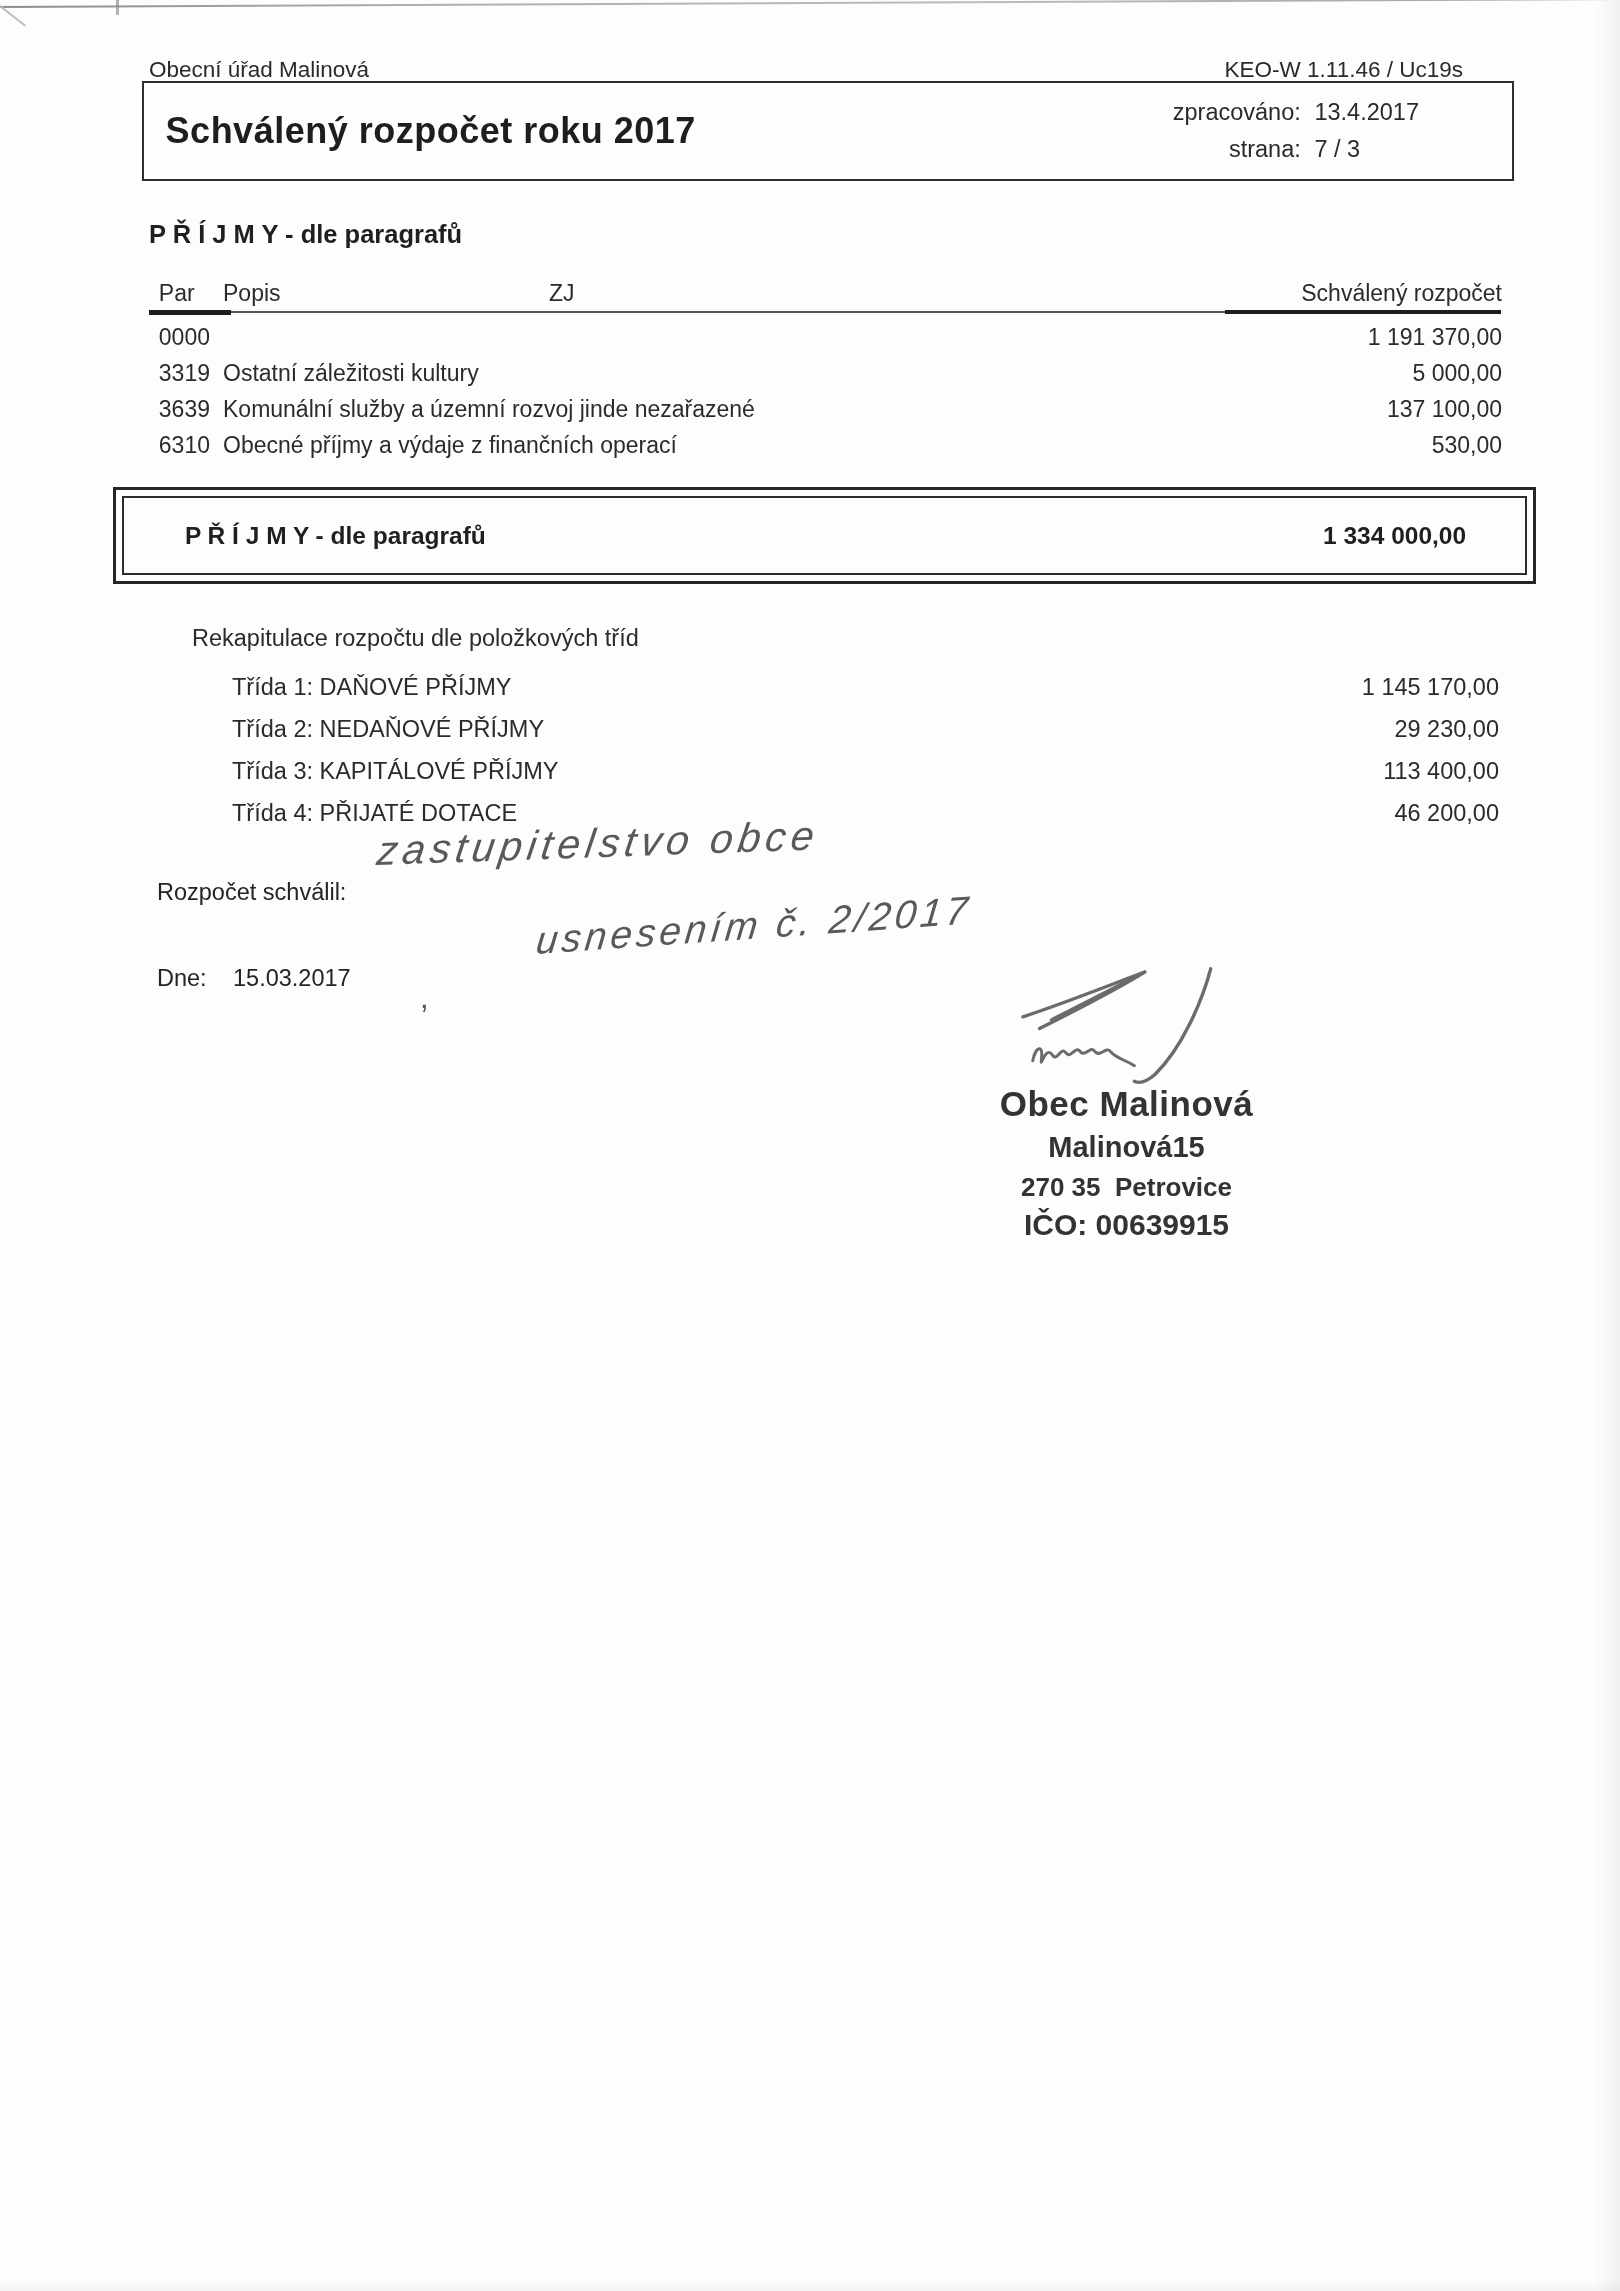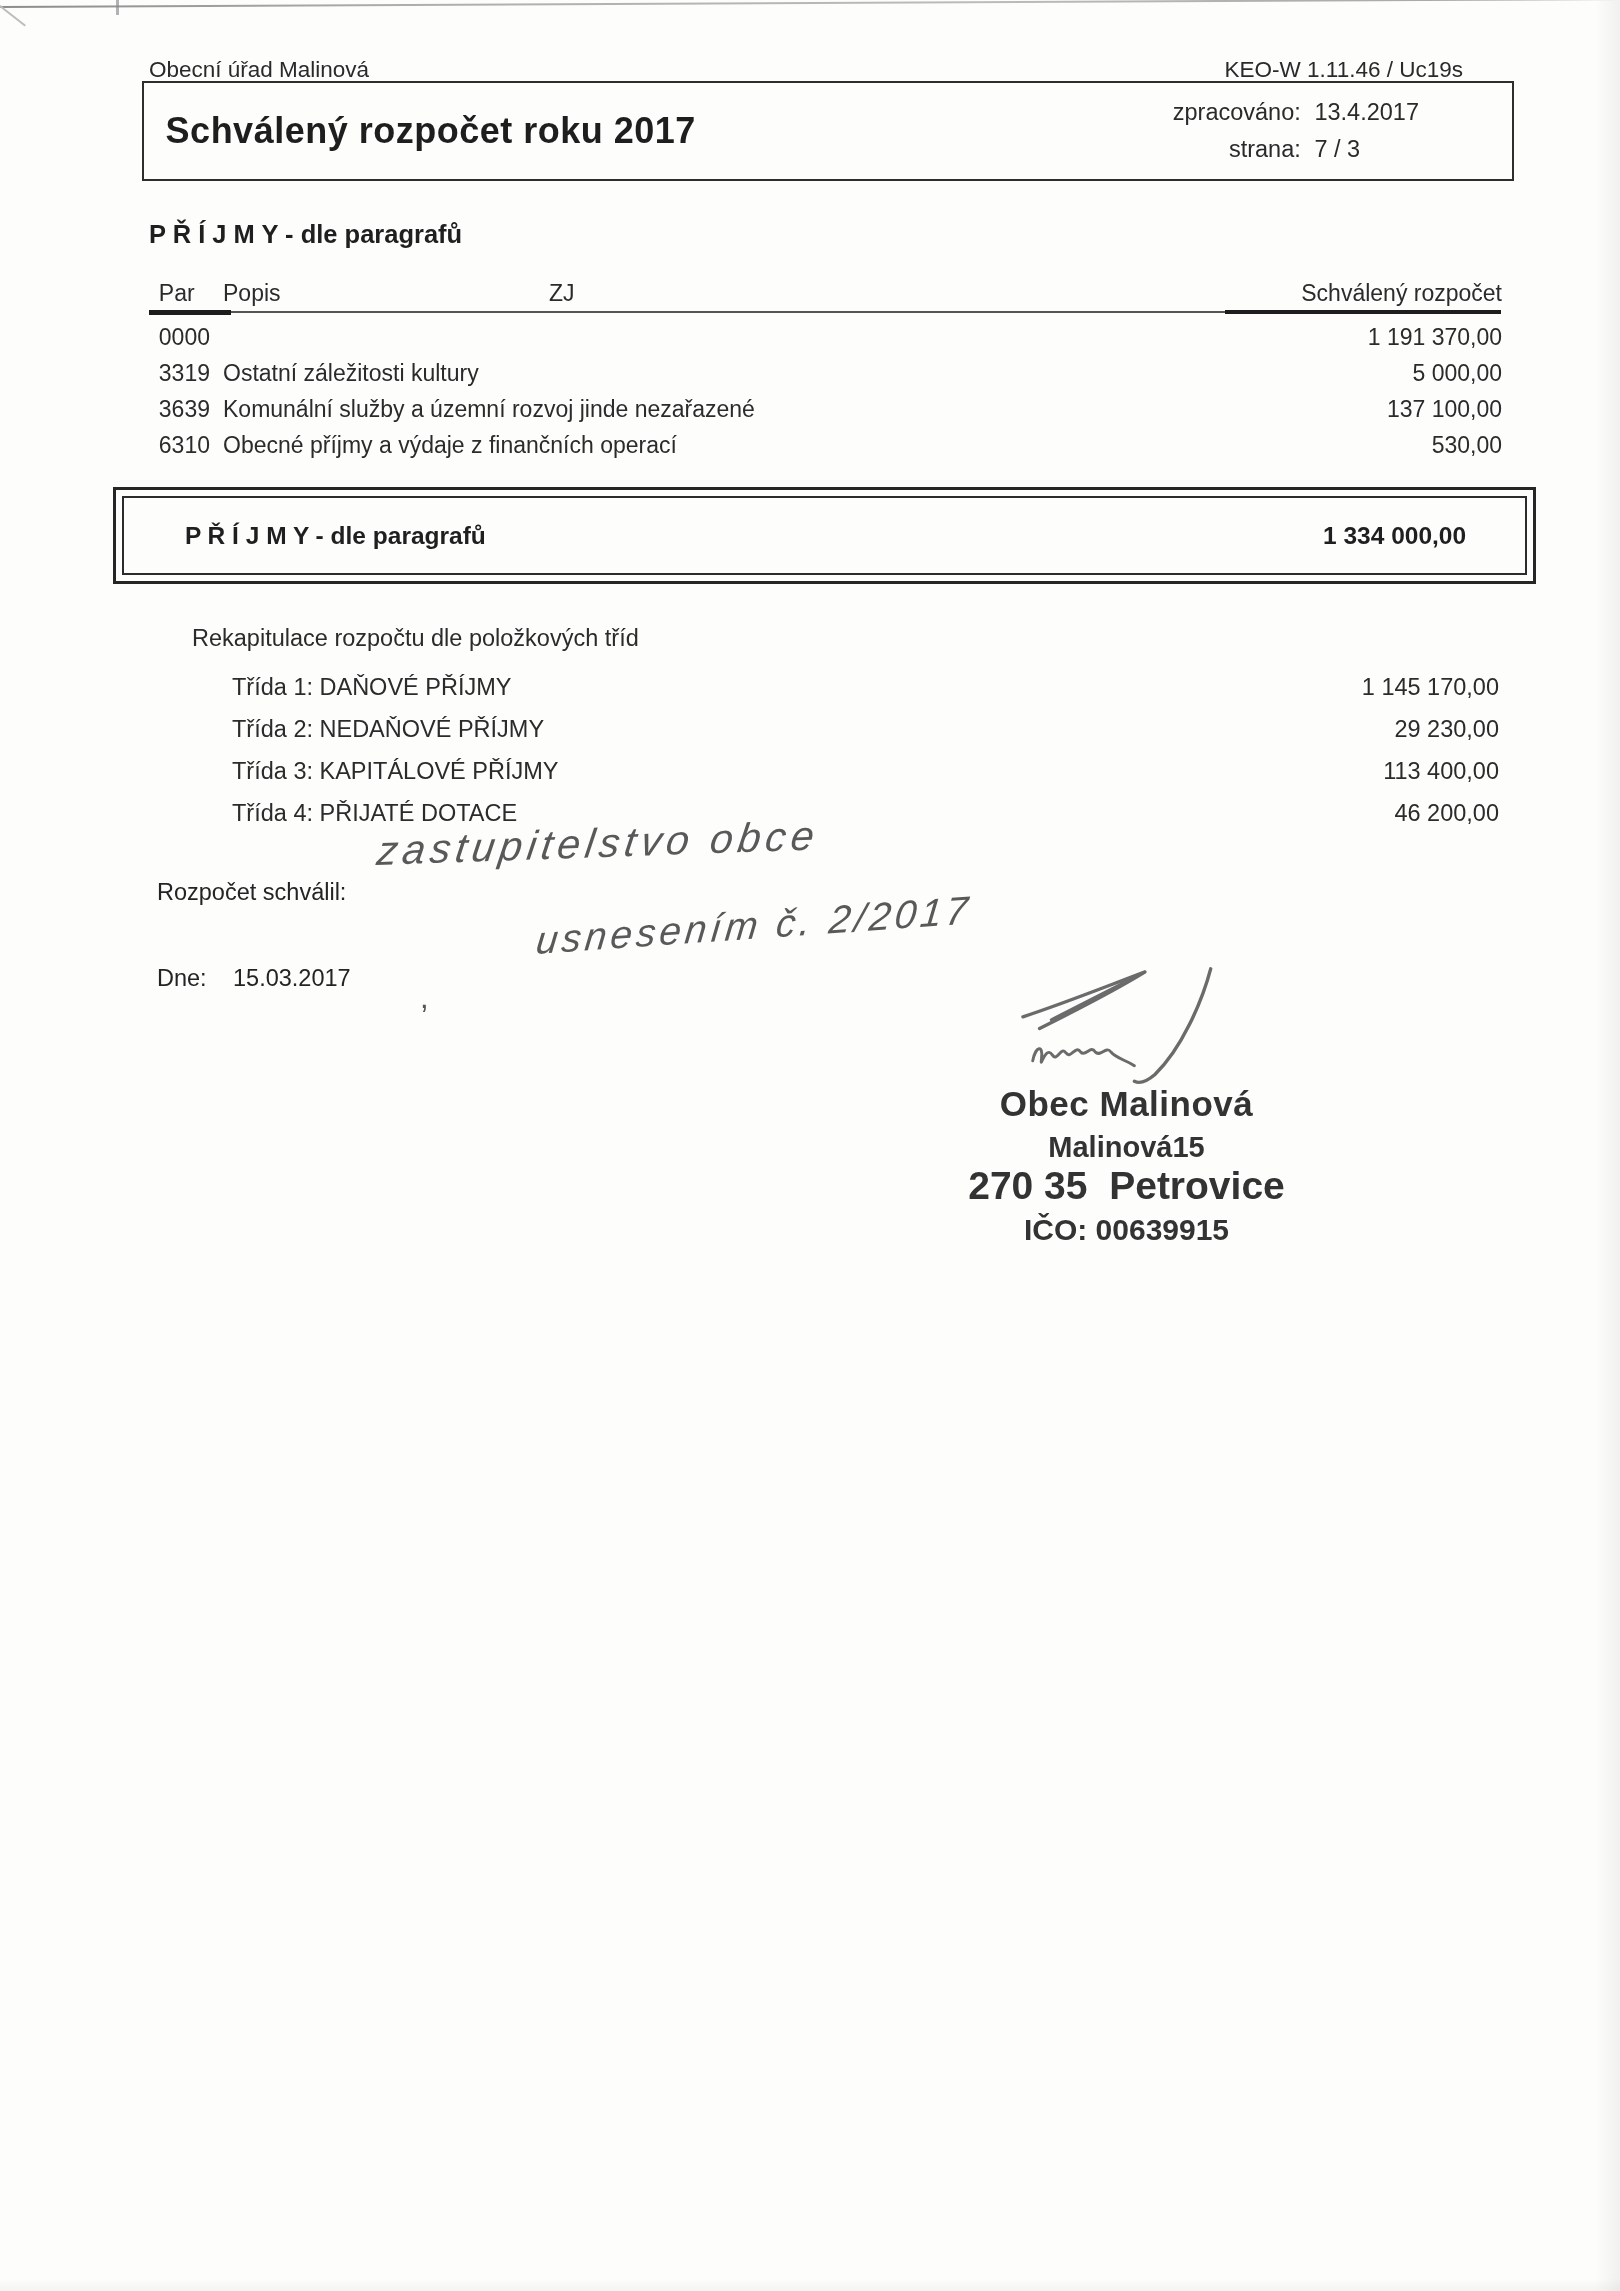--- a/index.html
+++ b/index.html
@@ -79,21 +79,21 @@
   .hand2 { position:absolute; left:534px; top:919px; font-size:39px; font-style:italic;
     color:#595959; letter-spacing:3.9px; white-space:pre;
     transform:rotate(-4deg) skewX(-10deg); transform-origin:left bottom; }
 
   
   .signature { position:absolute; left:1008px; top:963px; }
   .stamp { position:absolute; left:965px; top:1084px; width:323px; text-align:center;
     color:#333; font-weight:bold; }
   .stamp .s1 { font-size:35px; letter-spacing:0.5px; }
   .stamp .s2 { font-size:29px; margin-top:6.9px; }
-  .stamp .s3 { font-size:39px; margin-top:0; white-space:pre; }
+  .stamp .s3 { font-size:26px; margin-top:8px; white-space:pre; }
   .stamp .s4 { font-size:30px; margin-top:4.9px; }
 </style>
 </head>
 <body>
 
 <div class="page">
 
   <div class="artifact-topline"></div>
   <div class="artifact-tick"></div>
   <div class="artifact-corner"></div>

